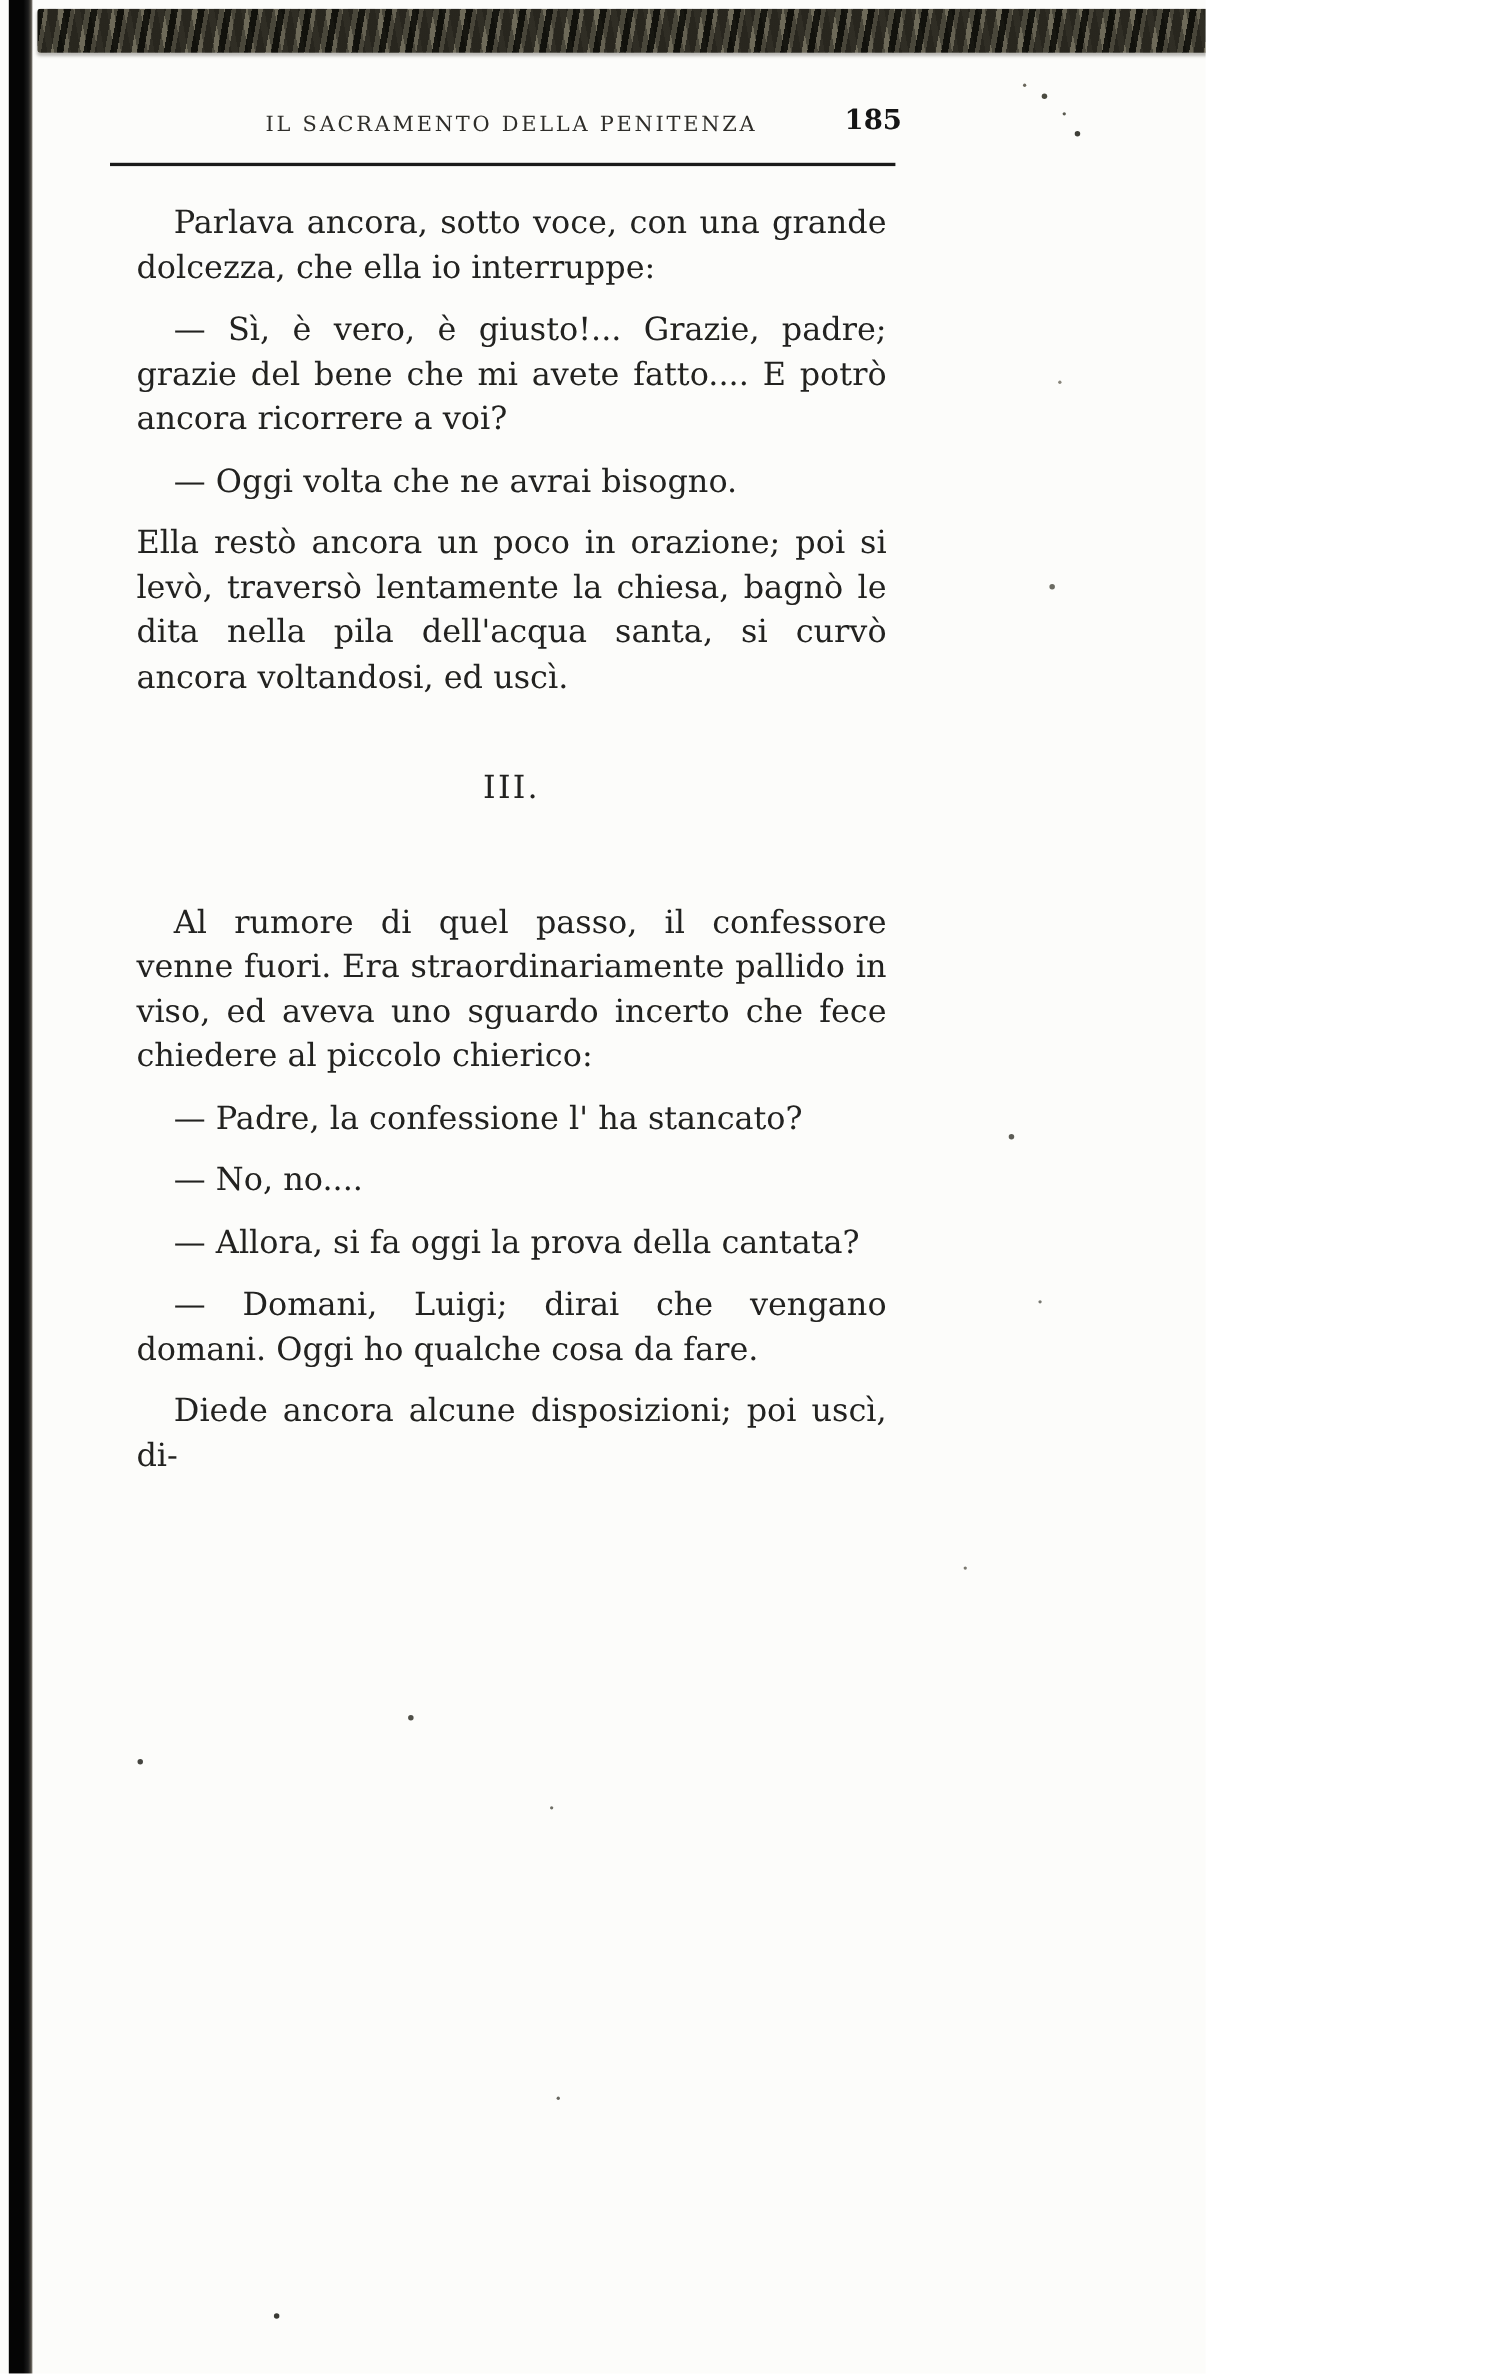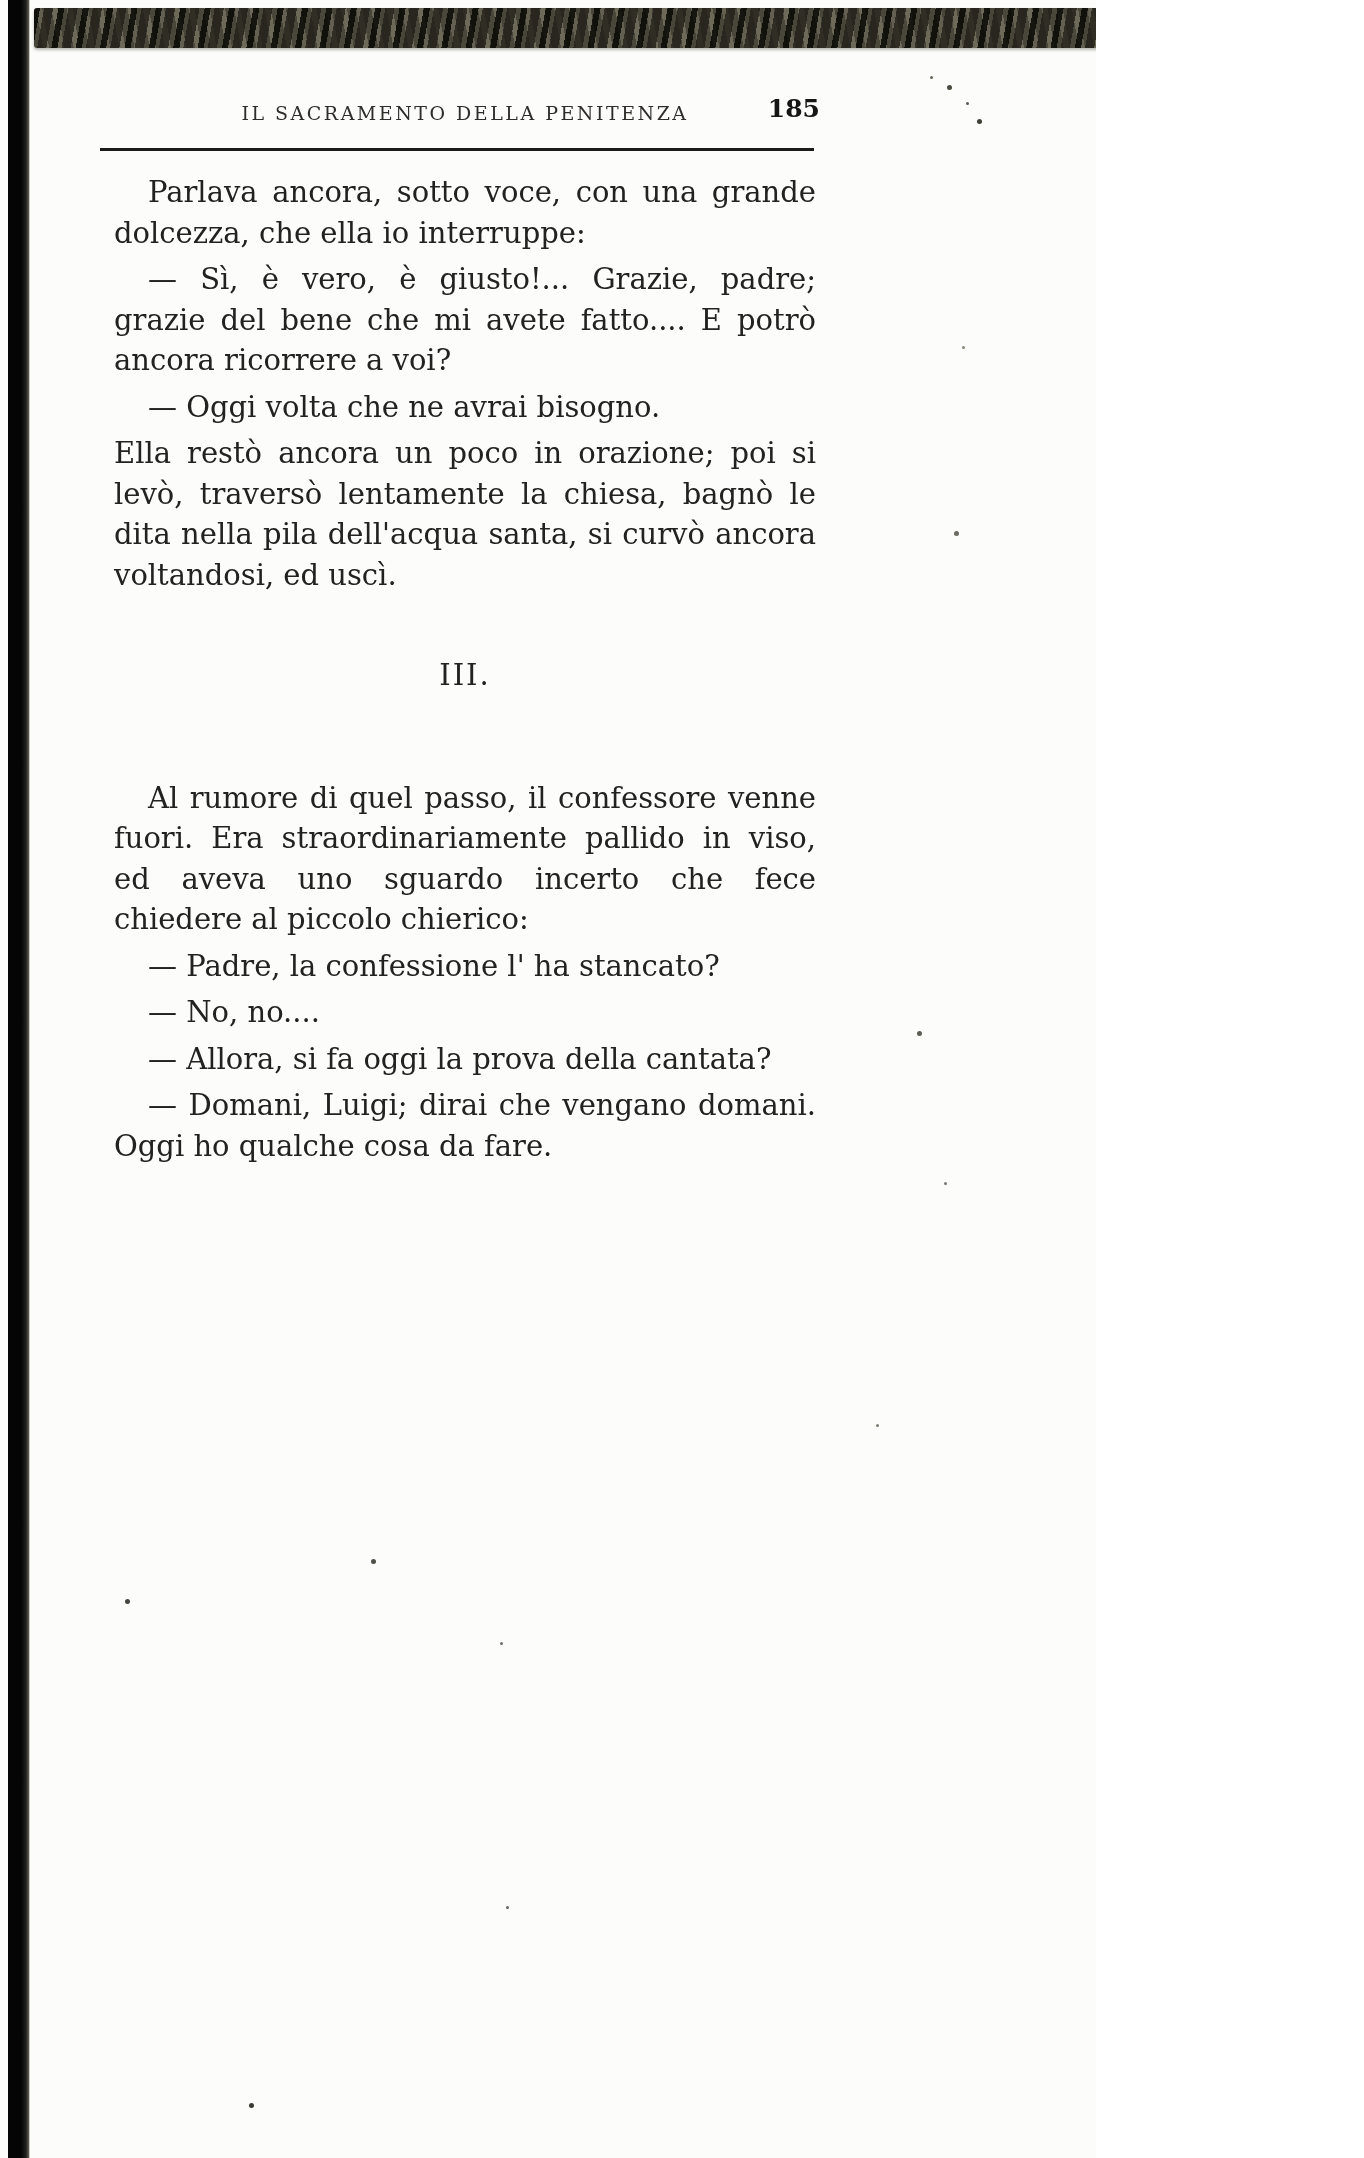--- a/index.html
+++ b/index.html
@@ -113,21 +113,21 @@
     position: absolute;
     left: 108px;
     top: 166px;
     width: 714px;
     font-size: 29px;
     line-height: 40.5px;
     text-align: justify;
     color: #222220;
   }
   .body-text p {
-    margin: 6px;
+    margin: 16px;
   }
   .body-text p.indent {
     text-indent: 34px;
   }
   .section-heading {
     margin: 60px 0 82px 0;
     text-align: center;
     font-size: 29px;
     font-weight: normal;
     letter-spacing: 2px;
@@ -155,15 +155,16 @@
     <p class="indent">— Oggi volta che ne avrai bisogno.</p>
     <p>Ella restò ancora un poco in orazione; poi si levò, traversò lentamente la chiesa, bagnò le dita nella pila dell'acqua santa, si curvò ancora voltandosi, ed uscì.</p>
 
     <h3 class="section-heading">III.</h3>
 
     <p class="indent">Al rumore di quel passo, il confessore venne fuori. Era straordinariamente pallido in viso, ed aveva uno sguardo incerto che fece chiedere al piccolo chierico:</p>
     <p class="indent">— Padre, la confessione l' ha stancato?</p>
     <p class="indent">— No, no....</p>
     <p class="indent">— Allora, si fa oggi la prova della cantata?</p>
     <p class="indent">— Domani, Luigi; dirai che vengano domani. Oggi ho qualche cosa da fare.</p>
+    <p class="indent">Diede ancora alcune disposizioni; poi uscì, di-</p>
   </div>
 
 </div>
 
 </body></html>

